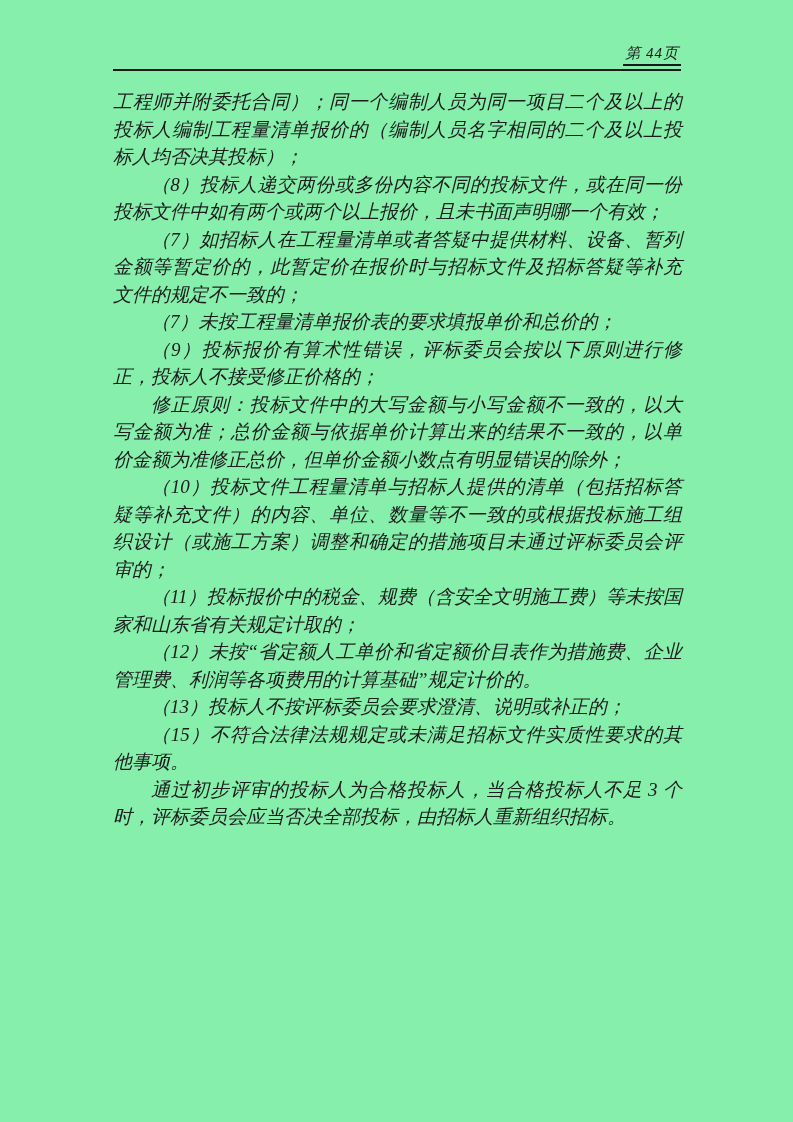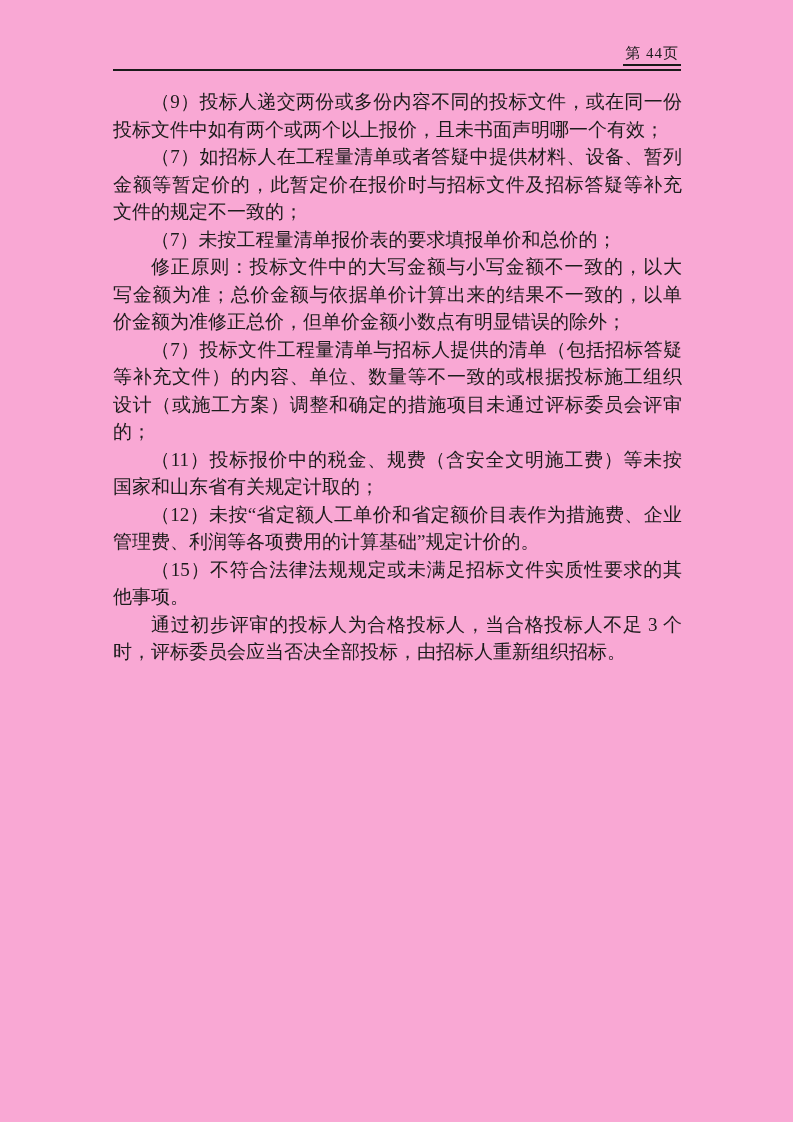--- a/index.html
+++ b/index.html
@@ -8,21 +8,22 @@
     width: 793px;
     height: 1122px;
     position: relative;
     font-family: "Liberation Serif", "DejaVu Serif", serif;
     color: #1c1c1c;
     overflow: hidden;
   }
   .page {
     position: absolute;
     inset: 0;
-    background: #f9a8d4;
+    background: #86efac;
+    font-style: italic;
   }
   .page-header {
     position: absolute;
     left: 113px;
     top: 44px;
     width: 568px;
     text-align: right;
     font-size: 15px;
     letter-spacing: 1px;
     padding-bottom: 3px;
@@ -51,23 +52,26 @@
   }
 </style>
 </head>
 <body>
 
 <div class="page">
   <div class="page-header">
     <span class="page-number">第 44页</span>
   </div>
   <div class="doc-body" id="doc-body">
-      <p class="indent"><span>（9）投标人递交两份或多份内容不同的投标文件，或在同一份投标文件中如有两个或两个以上报价，且未书面声明哪一个有效；</span></p>
+      <p><span>工程师并附委托合同）；同一个编制人员为同一项目二个及以上的投标人编制工程量清单报价的（编制人员名字相同的二个及以上投标人均否决其投标）；</span></p>
+      <p class="indent"><span>（8）投标人递交两份或多份内容不同的投标文件，或在同一份投标文件中如有两个或两个以上报价，且未书面声明哪一个有效；</span></p>
       <p class="indent"><span>（7）如招标人在工程量清单或者答疑中提供材料、设备、暂列金额等暂定价的，此暂定价在报价时与招标文件及招标答疑等补充文件的规定不一致的；</span></p>
       <p class="indent"><span>（7）未按工程量清单报价表的要求填报单价和总价的；</span></p>
+      <p class="indent"><span>（9）投标报价有算术性错误，评标委员会按以下原则进行修正，投标人不接受修正价格的；</span></p>
       <p class="indent"><span>修正原则：投标文件中的大写金额与小写金额不一致的，以大写金额为准；总价金额与依据单价计算出来的结果不一致的，以单价金额为准修正总价，但单价金额小数点有明显错误的除外；</span></p>
-      <p class="indent"><span>（7）投标文件工程量清单与招标人提供的清单（包括招标答疑等补充文件）的内容、单位、数量等不一致的或根据投标施工组织设计（或施工方案）调整和确定的措施项目未通过评标委员会评审的；</span></p>
+      <p class="indent"><span>（10）投标文件工程量清单与招标人提供的清单（包括招标答疑等补充文件）的内容、单位、数量等不一致的或根据投标施工组织设计（或施工方案）调整和确定的措施项目未通过评标委员会评审的；</span></p>
       <p class="indent"><span>（11）投标报价中的税金、规费（含安全文明施工费）等未按国家和山东省有关规定计取的；</span></p>
       <p class="indent"><span>（12）未按“省定额人工单价和省定额价目表作为措施费、企业管理费、利润等各项费用的计算基础”规定计价的。</span></p>
+      <p class="indent"><span>（13）投标人不按评标委员会要求澄清、说明或补正的；</span></p>
       <p class="indent"><span>（15）不符合法律法规规定或未满足招标文件实质性要求的其他事项。</span></p>
       <p class="indent"><span>通过初步评审的投标人为合格投标人，当合格投标人不足 3 个时，评标委员会应当否决全部投标，由招标人重新组织招标。</span></p>
     </div>
 </div>
 
 </body></html>

